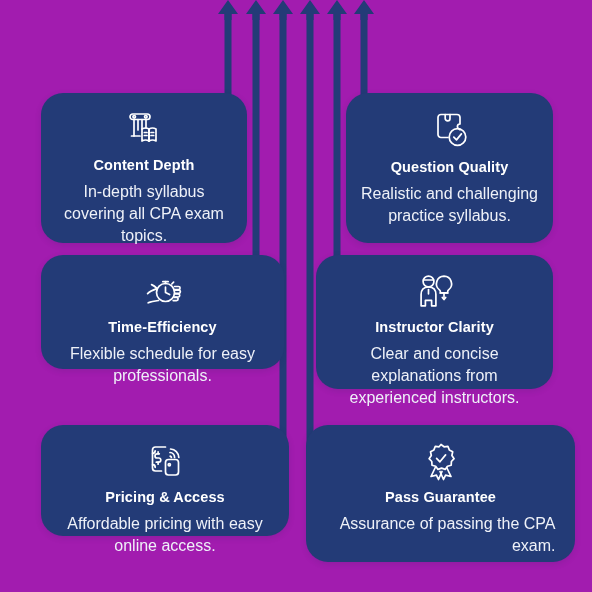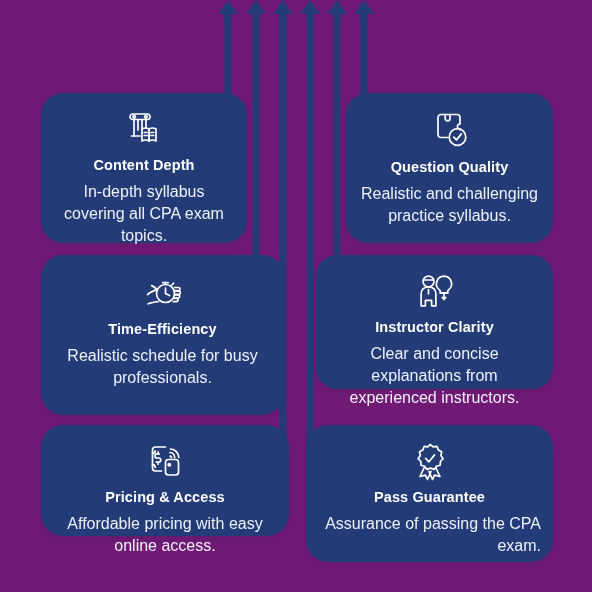--- a/index.html
+++ b/index.html
@@ -6,21 +6,21 @@
   html,body{margin:0;padding:0;}
   body{
     width:592px;height:592px;
     background:#ffffff;
     font-family:"Liberation Sans", sans-serif;
     overflow:hidden;
     position:relative;
   }
   #stage{
     position:absolute;left:0;top:0;width:592px;height:592px;
-    background:#701a75;
+    background:#a21caf;
   }
   #flowsvg{
     position:absolute;left:0;top:0;width:592px;height:592px;
     display:block;
   }
   .card{
     position:absolute;
     background:#233b77;
     border-radius:22px;
     box-sizing:border-box;
@@ -52,24 +52,24 @@
     font-size:16px;
     line-height:1.38;
     color:#eef1f8;
     max-width:200px;
     font-weight:400;
   }
 
   
   #card-content-depth   { left:41px;  top:93px;  width:206px; height:150px; }
   #card-question-quality{ left:346px; top:93px;  width:207px; height:150px; }
-  #card-time-efficiency { left:41px;  top:255px; width:243px; height:160px; }
-  #card-instructor-clarity{ left:316px;top:255px; width:237px; height:134px;border-radius:21px; }
+  #card-time-efficiency { left:41px;  top:255px; width:243px; height:114px; }
+  #card-instructor-clarity{ left:316px;top:255px; width:237px; height:134px; }
   #card-pricing-access  { left:41px;  top:425px; width:248px; height:111px; }
-  #card-pass-guarantee  { left:306px; top:425px; width:247px; height:137px; }
+  #card-pass-guarantee  { left:306px; top:425px; width:269px; height:137px; }
 
   #card-time-efficiency .card-desc,
   #card-instructor-clarity .card-desc{max-width:215px;}
   #card-pricing-access .card-desc{max-width:215px;}
   #card-pass-guarantee .card-desc{max-width:230px;text-align:right;}
 </style>
 </head>
 <body>
 
 <div id="stage">
@@ -148,21 +148,21 @@
         <path d="M33.5 17.5 h4 a1.6 1.6 0 0 1 0 3.2 h-3.2"></path>
         <path d="M34.2 21.2 h3.6 a1.6 1.6 0 0 1 0 3.2 h-3.6"></path>
         <path d="M34 24.8 h3.1 a1.6 1.6 0 0 1 0 3.2 h-3.4"></path>
         <path d="M33 28.4 h2.5 a1.6 1.6 0 0 1 0 3.2 h-3.3"></path>
         <path d="M15.8 19.6 C12.5 20.8 8.6 22.6 6.6 24.6"></path>
         <path d="M17.5 31.5 C13.5 31.9 9.8 32.6 7.2 33.8"></path>
         <path d="M16 19.4 C14.2 17.6 12.4 16.3 10.6 15.6"></path>
       </svg>
     </div>
     <div class="card-title">Time-Efficiency</div>
-    <div class="card-desc">Realistic schedule for busy professionals.</div>
+    <div class="card-desc">Flexible schedule for easy professionals.</div>
   </div>
 
   <div class="card" id="card-instructor-clarity">
     <div class="card-icon">
       <svg width="44" height="44" viewBox="0 0 44 44" fill="none" stroke="#ffffff" stroke-width="1.7" stroke-linecap="round" stroke-linejoin="round">
         <circle cx="15.5" cy="12.5" r="5.4"></circle>
         <path d="M10.4 11 h10.2"></path>
         <path d="M15.5 18 c-5.2 0 -7.4 3.2 -7.4 7.6 v11.2 h4.3 v-5.4 h6.2 v5.4 h4.3 v-11.2 c0 -4.4 -2.2 -7.6 -7.4 -7.6 Z"></path>
         <path d="M15.5 20.5 v4.3"></path>
         <path d="M31 7.2 a7.6 7.6 0 0 1 4.6 13.6 a2.3 2.3 0 0 0 -0.9 1.8 v1.3 h-7.4 v-1.3 a2.3 2.3 0 0 0 -0.9 -1.8 A7.6 7.6 0 0 1 31 7.2 Z"></path>

